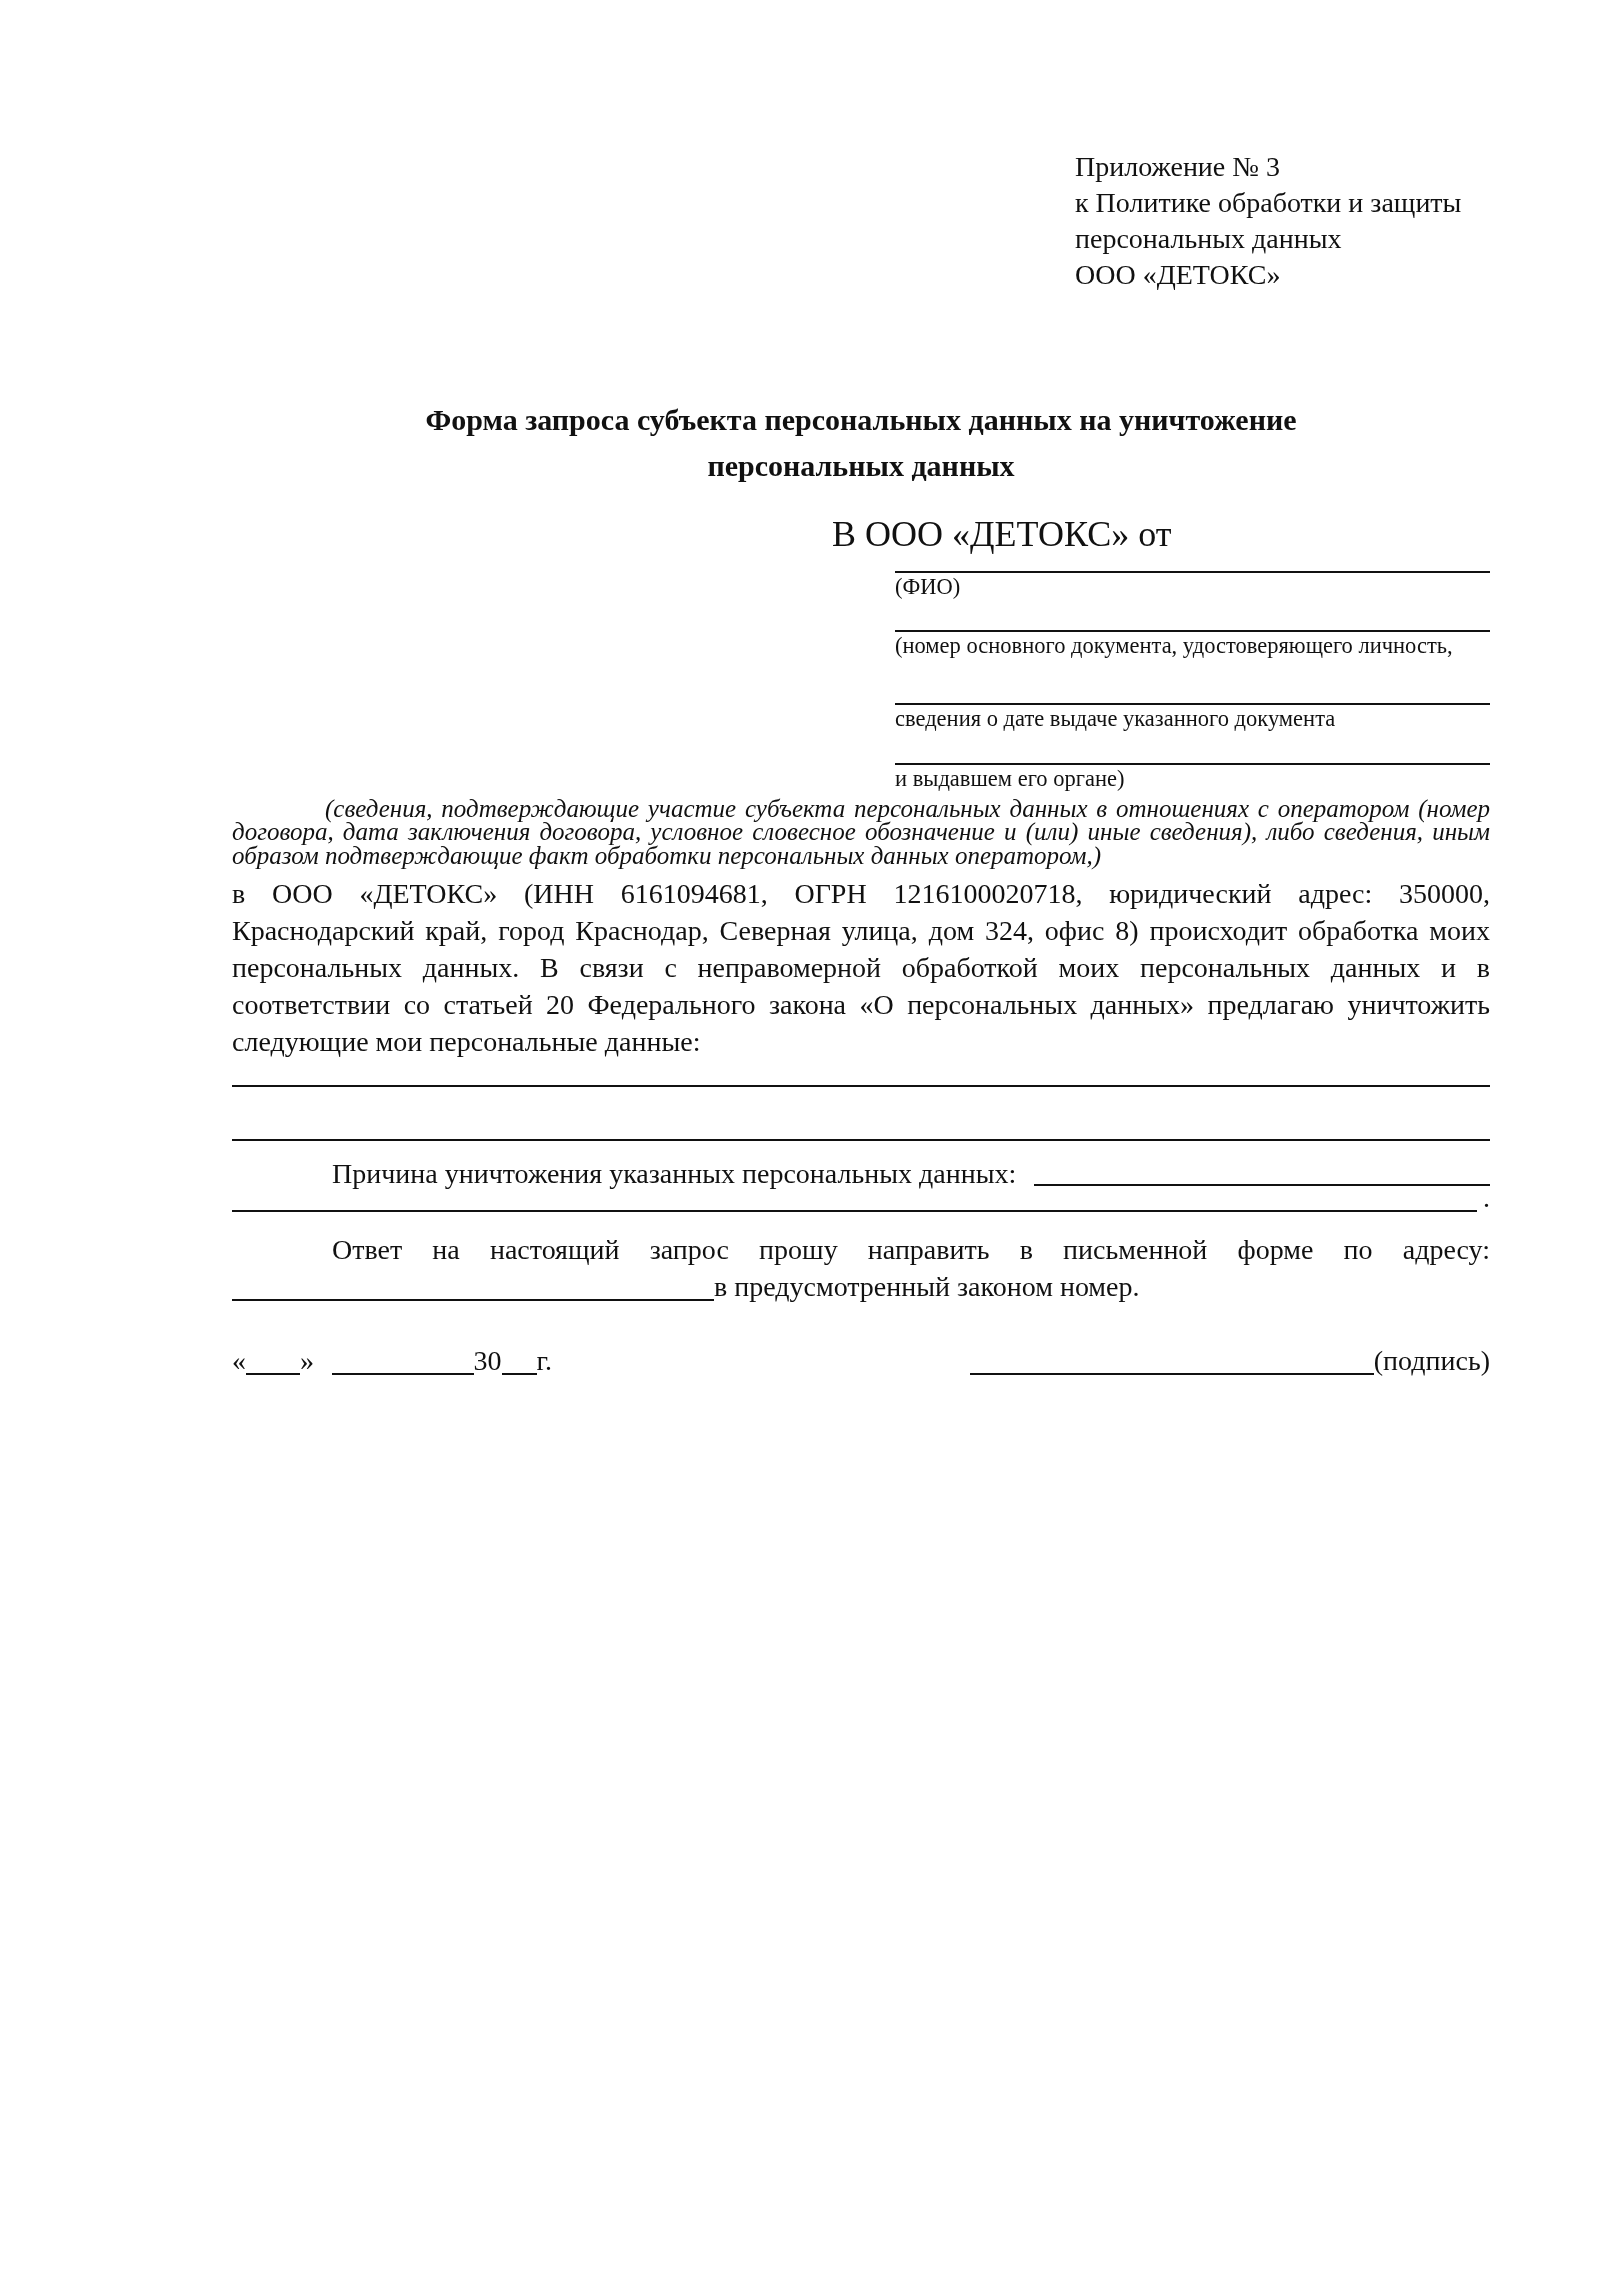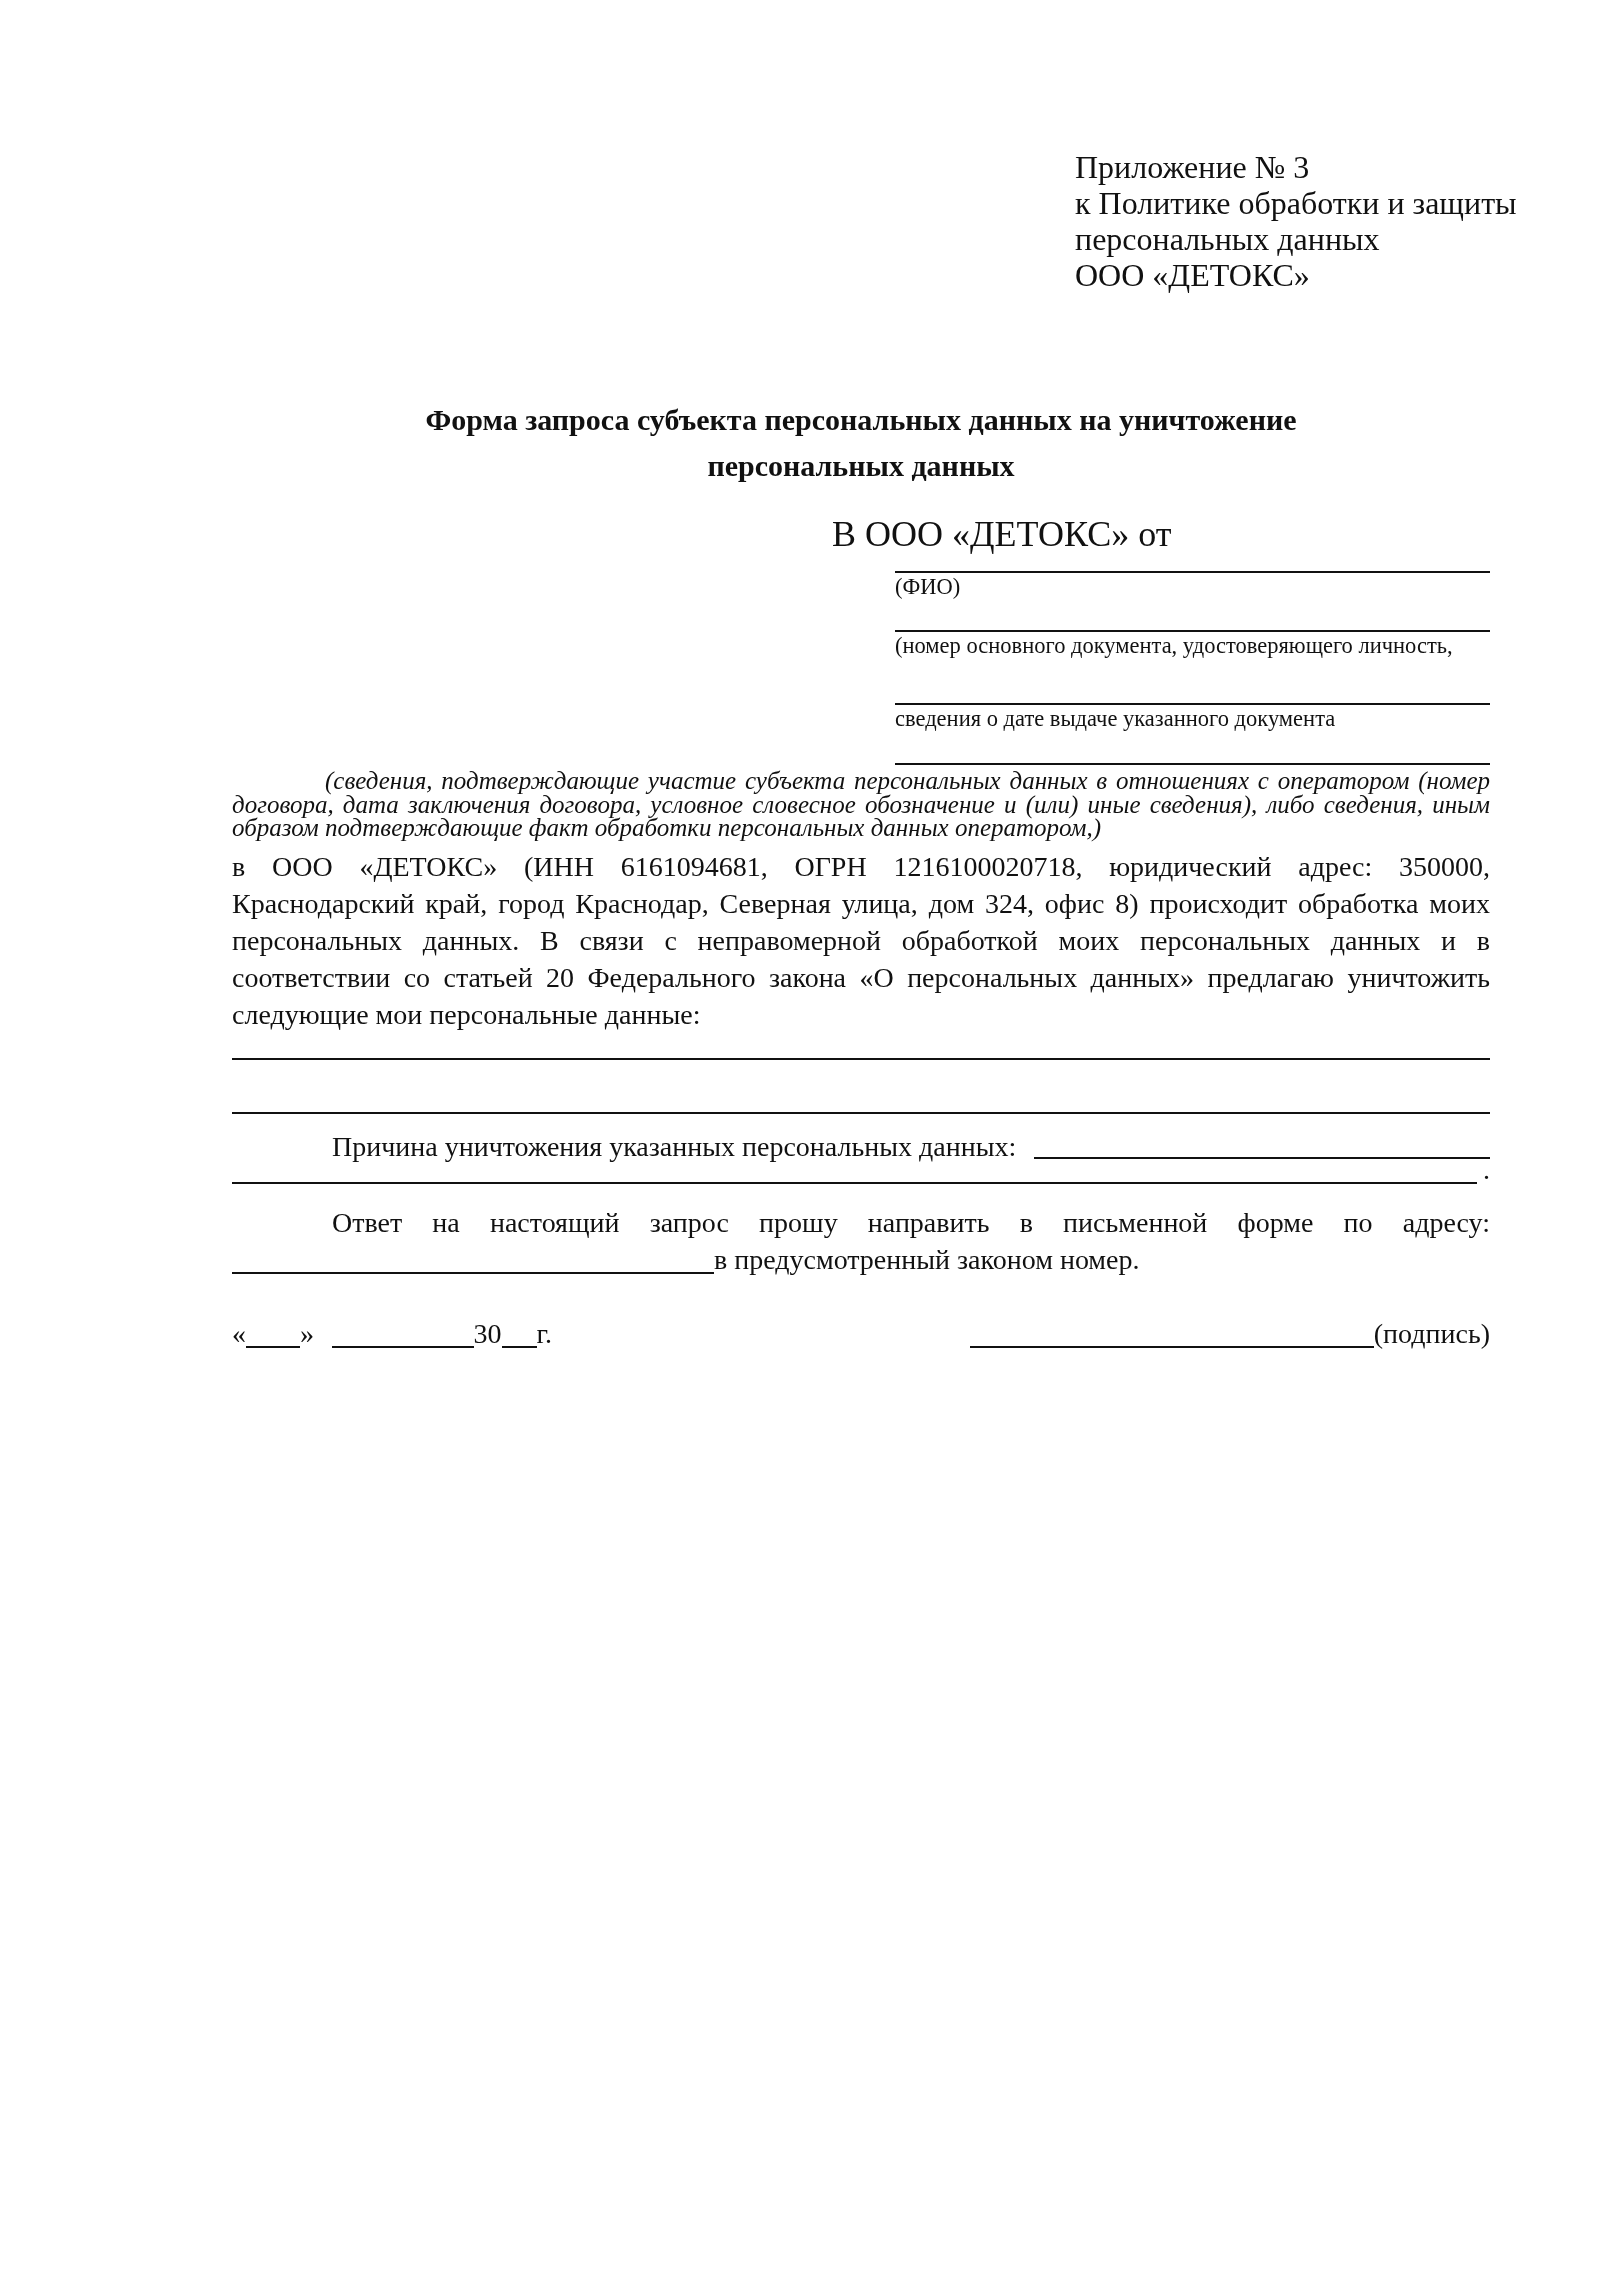--- a/index.html
+++ b/index.html
@@ -16,21 +16,21 @@
     position: absolute;
     left: 232px;
     top: 0;
     width: 1258px;
   }
 
   
   .appendix {
     margin-top: 149px;
     margin-left: 843px;
-    font-size: 32px;
+    font-size: 28px;
     line-height: 36px;
   }
   .appendix div { white-space: nowrap; }
 
   
   .doc-title {
     margin-top: 104px;
     text-align: center;
     font-weight: bold;
     font-size: 30px;
@@ -168,20 +168,21 @@
     <div class="to-line">В ООО «ДЕТОКС» от</div>
 
     <div class="fio-block">
       <div class="sign-line sl-1"></div>
       <div>(ФИО)</div>
       <div class="sign-line sl-2"></div>
       <div>(номер основного документа, удостоверяющего личность,</div>
       <div class="sign-line sl-3"></div>
       <div>сведения о дате выдаче указанного документа</div>
       <div class="sign-line sl-4"></div>
+      <div>и выдавшем его органе)</div>
     </div>
 
 
     <div class="small-note">(сведения, подтверждающие участие субъекта персональных данных в отношениях с оператором (номер договора, дата заключения договора, условное словесное обозначение и (или) иные сведения), либо сведения, иным образом подтверждающие факт обработки персональных данных оператором,)</div>
 
     <div class="main-para">в ООО «ДЕТОКС» (ИНН 6161094681, ОГРН 1216100020718, юридический адрес: 350000, Краснодарский край, город Краснодар, Северная улица, дом 324, офис 8) происходит обработка моих персональных данных. В связи с неправомерной обработкой моих персональных данных и в соответствии со статьей 20 Федерального закона «О персональных данных» предлагаю уничтожить следующие мои персональные данные:</div>
 
     <div class="blank-rule br-1"></div>
     <div class="blank-rule br-2"></div>
 

